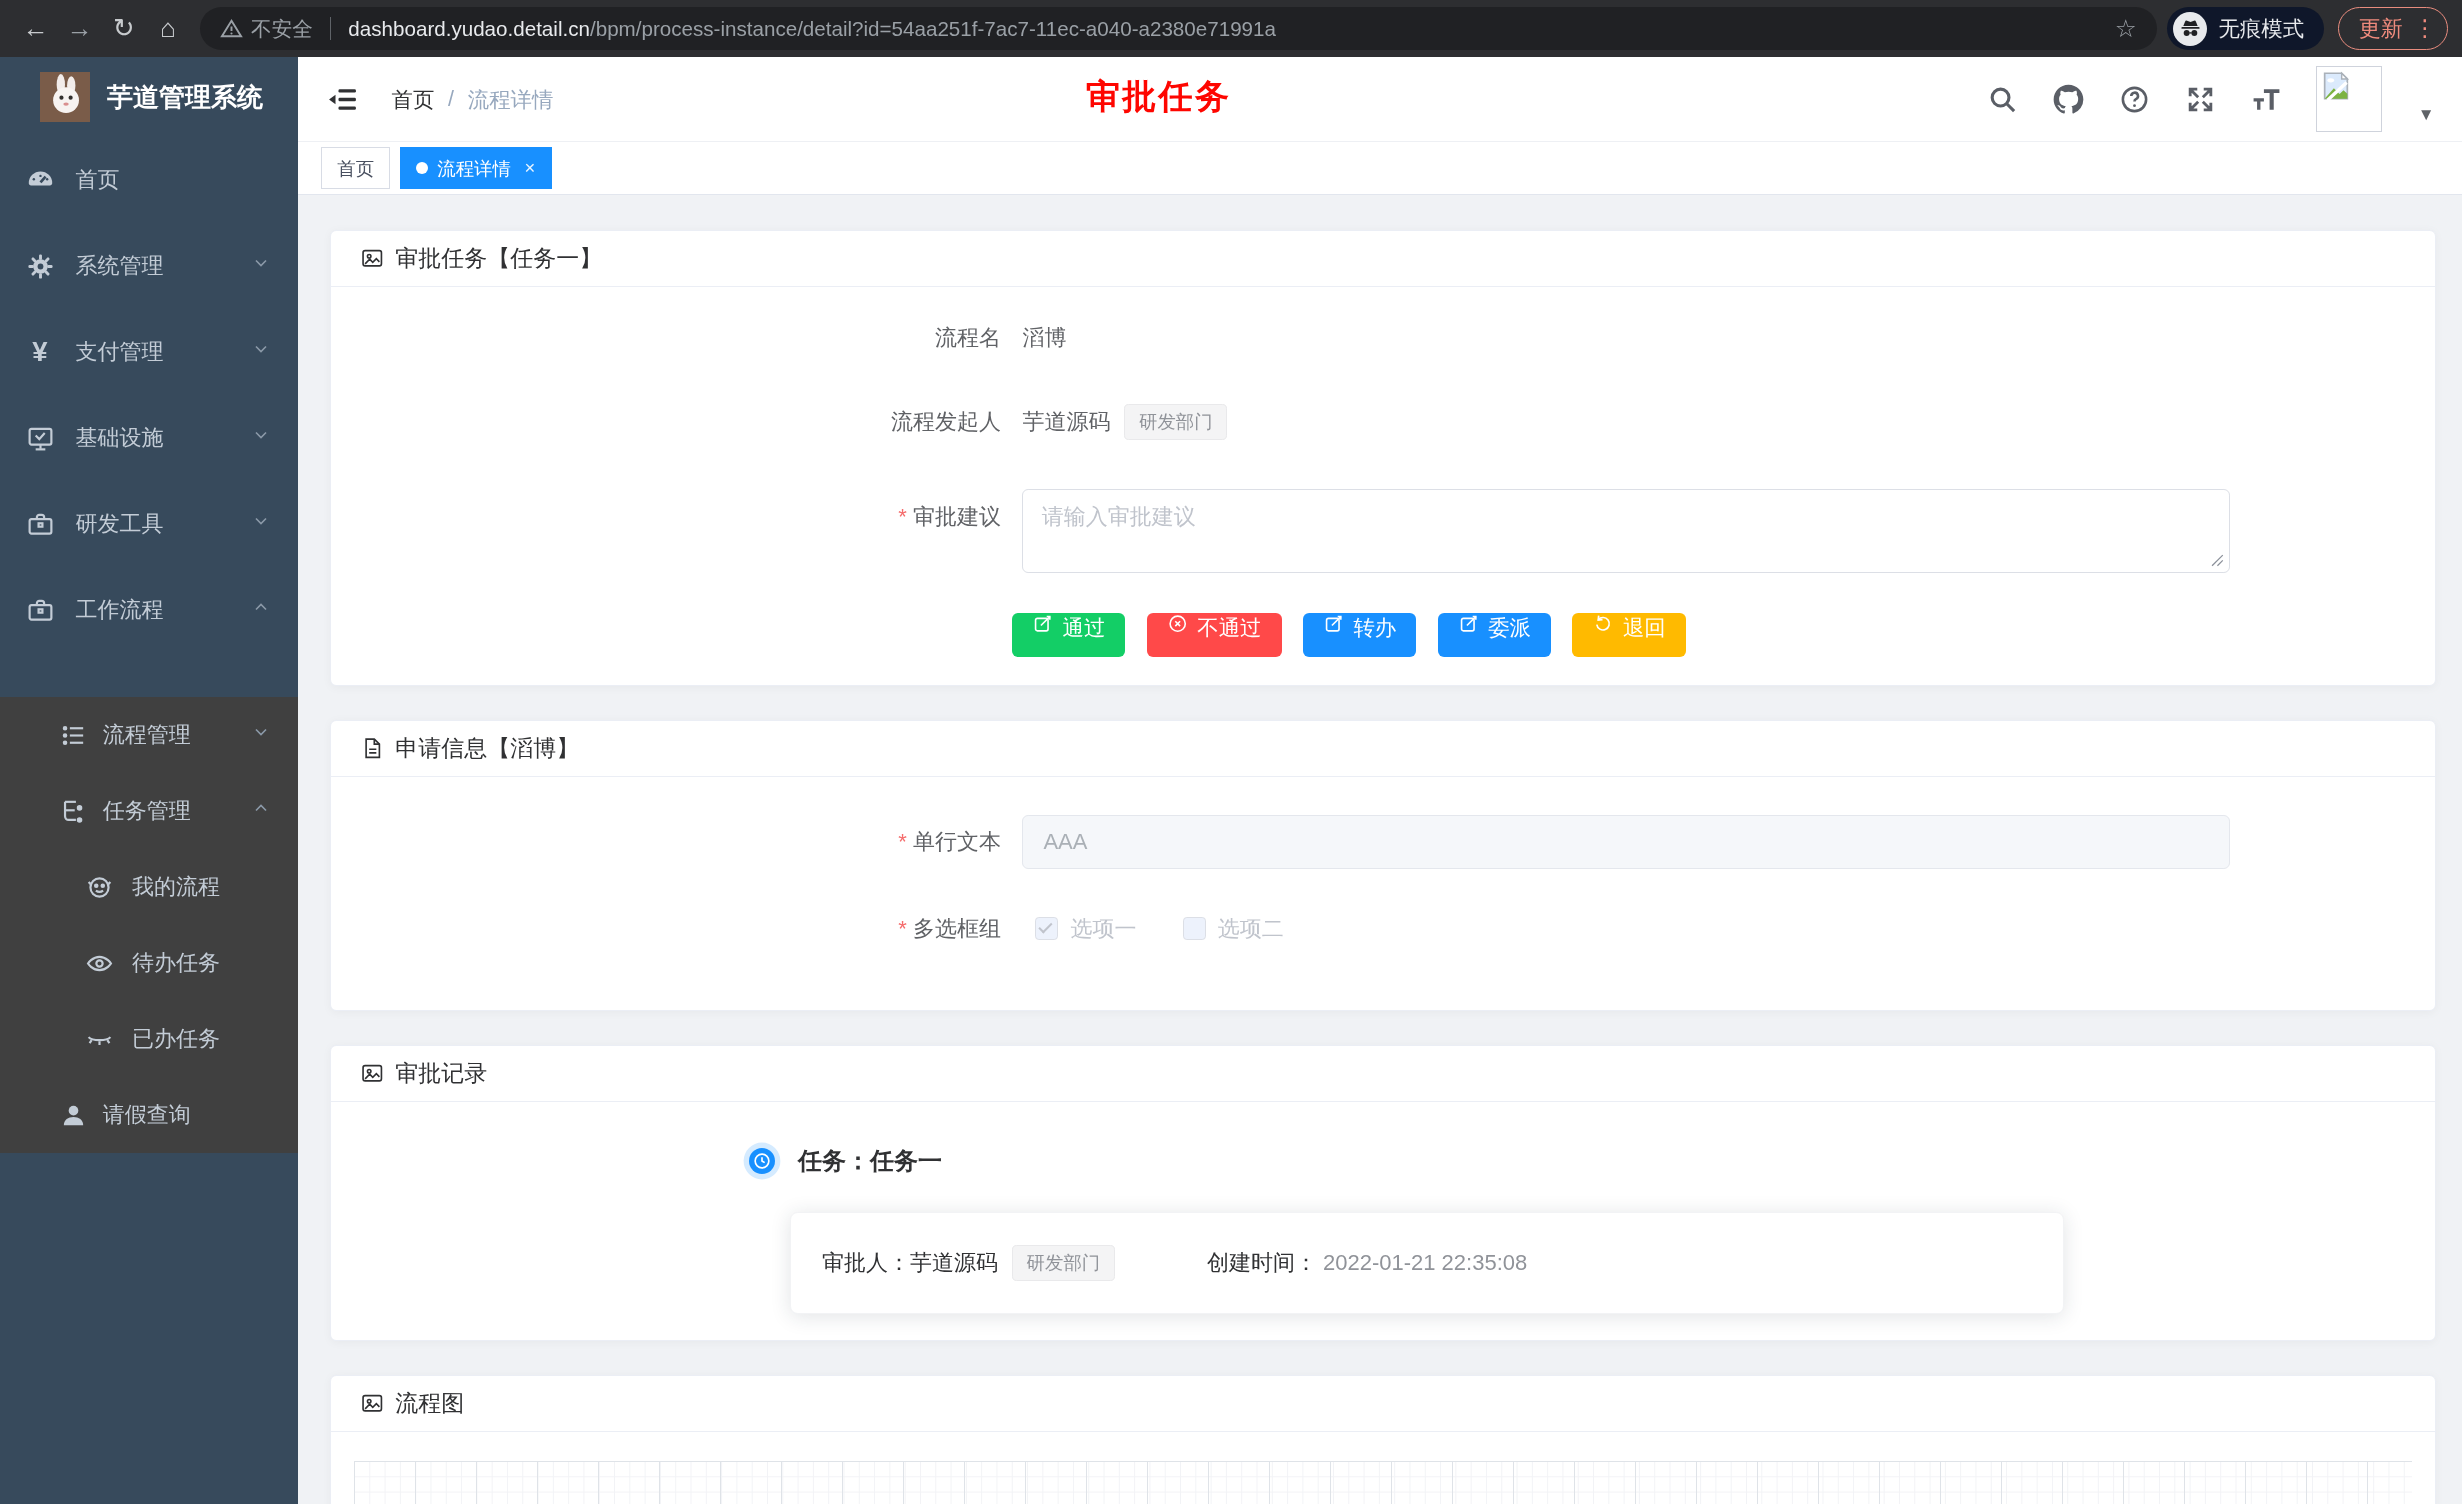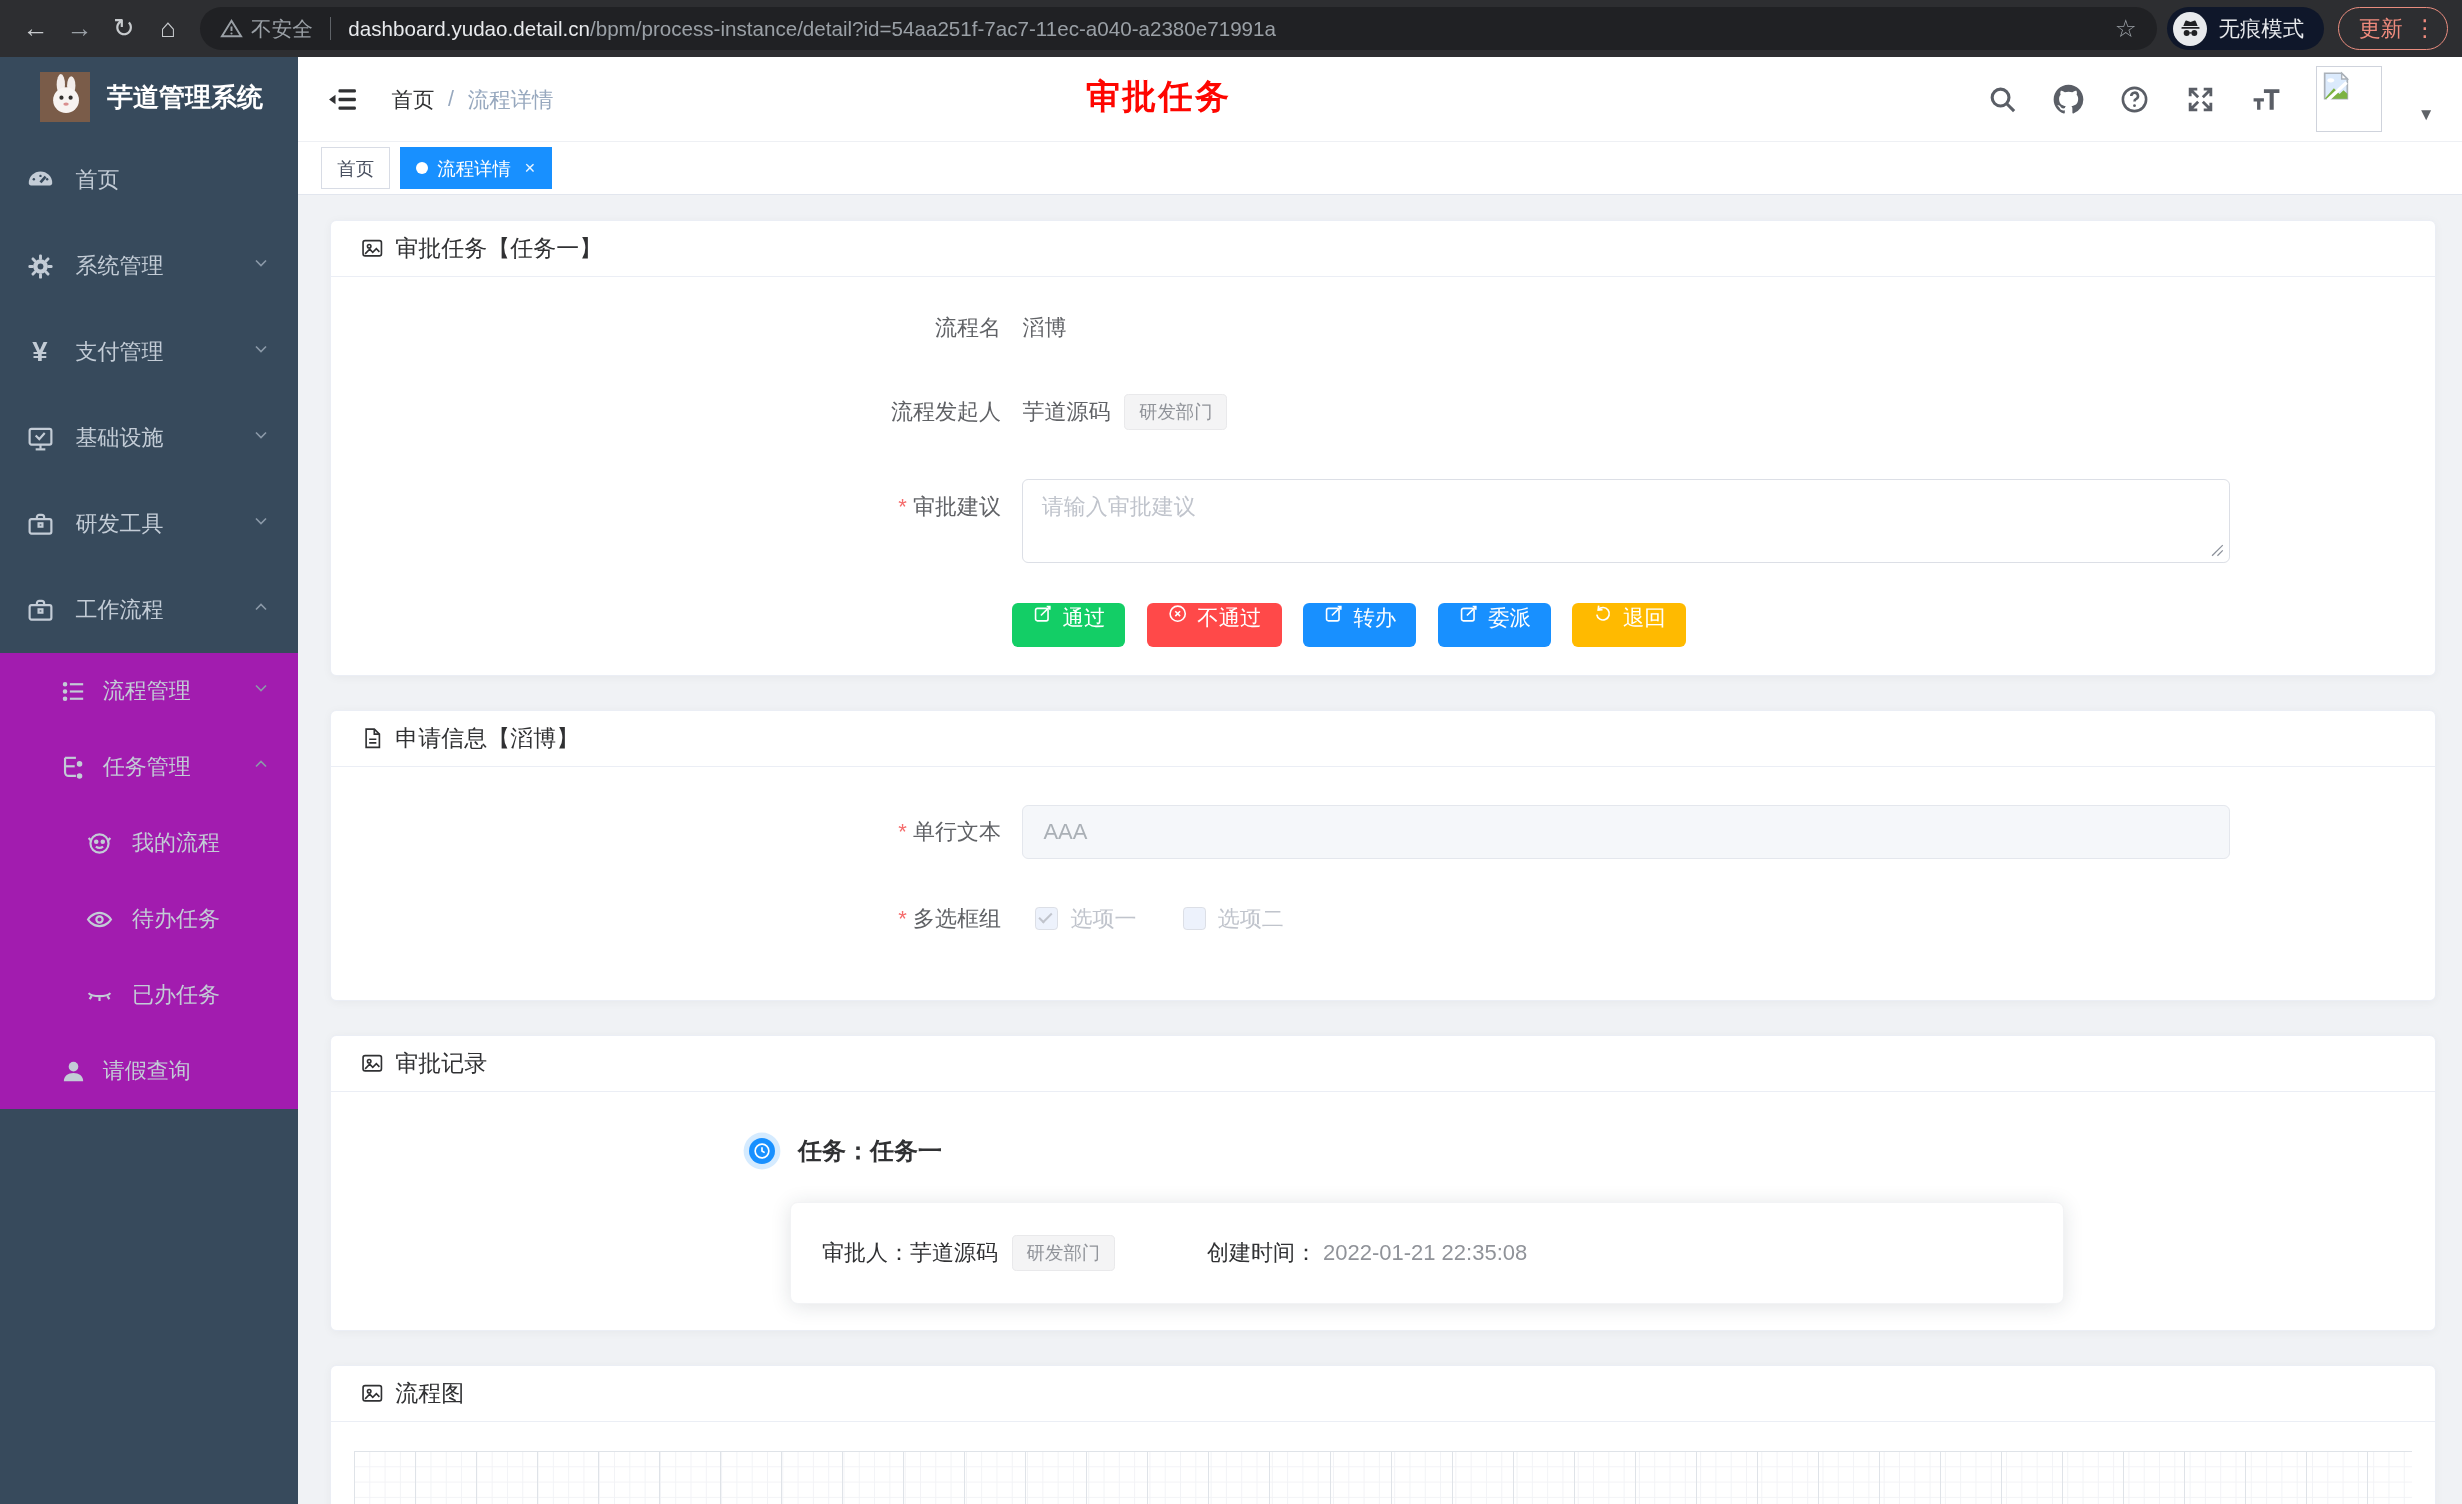--- a/index.html
+++ b/index.html
@@ -36,21 +36,21 @@
   .sidebar{width:298px;background:#374a5c;flex-shrink:0;overflow:hidden;}
   .logo-row{height:80px;display:flex;align-items:center;padding-left:40px;gap:17px;cursor:pointer;}
   .logo-img{width:50px;height:50px;flex-shrink:0;}
   .logo-title{color:#fff;font-size:26px;font-weight:bold;}
   .mi{height:86px;display:flex;align-items:center;position:relative;padding-left:24.5px;gap:20px;
       font-size:22px;color:#c3ccd6;cursor:pointer;}
   .mi .ic{width:31px;display:flex;justify-content:center;flex-shrink:0;}
   .mi .ic svg{width:29px;height:29px;}
   .mi .chev{position:absolute;right:27.5px;top:50%;transform:translateY(-50%);}
   .chev svg{width:20px;height:20px;}
-  .submenu{background:#a21caf;}
+  .submenu{background:#404040;margin-top:44px;}
   .mi.l2{height:76px;padding-left:58px;gap:13.8px;}
   .mi.l3{height:76px;padding-left:84px;gap:17px;}
   .yen{font-size:27.5px;color:#c3ccd6;font-weight:bold;}
 
   
   .main{flex:1;display:flex;flex-direction:column;min-width:0;background:#f0f2f5;}
   .topbar{height:84px;background:#fff;display:flex;align-items:center;padding:0 27.5px;position:relative;
     border-bottom:0.8px solid #eef0f4;flex-shrink:0;}
   .hamburger{width:34px;height:31px;cursor:pointer;flex-shrink:0;}
   .breadcrumb{margin-left:32px;font-size:21.4px;color:#303133;display:flex;align-items:center;gap:13.8px;}
@@ -67,21 +67,21 @@
 
   .tagsbar{height:52px;background:#fff;border-bottom:1.5px solid #e2e6ee;display:flex;align-items:center;
     padding:0 23px;gap:9.2px;flex-shrink:0;}
   .tab-item{height:40px;display:inline-flex;align-items:center;padding:0 15.3px;border:1.5px solid #d8dce5;
     background:#fff;color:#495060;font-size:18.4px;gap:9.2px;cursor:pointer;white-space:nowrap;}
   .tab-item.active{background:#1890ff;border-color:#1890ff;color:#fff;}
   .tab-dot{width:12.2px;height:12.2px;border-radius:50%;background:#fff;}
   .tab-close{font-size:18.4px;margin-left:4.6px;opacity:.9;}
 
   
-  .content{flex:1;overflow:hidden;padding:25px 26px 31px 32px;}
+  .content{flex:1;overflow:hidden;padding:35px 26px 31px 32px;}
   .card{background:#fff;border:0.8px solid #ebeef5;border-radius:6.1px;margin-bottom:34px;
     box-shadow:0 1.5px 9.2px rgba(0,0,0,.04);}
   .card-header{height:55px;display:flex;align-items:center;gap:10.7px;padding:0 29px;
     border-bottom:0.8px solid #ebeef5;font-size:23px;color:#303133;}
   .card-header svg{width:24.5px;height:24.5px;flex-shrink:0;}
 
   .frm-row{display:flex;align-items:center;margin-bottom:49px;}
   .frm-row.top{align-items:flex-start;}
   .frm-label{flex:0 0 670px;text-align:right;padding-right:21.4px;font-size:22px;color:#606266;
     font-weight:500;line-height:34px;flex-shrink:0;}

